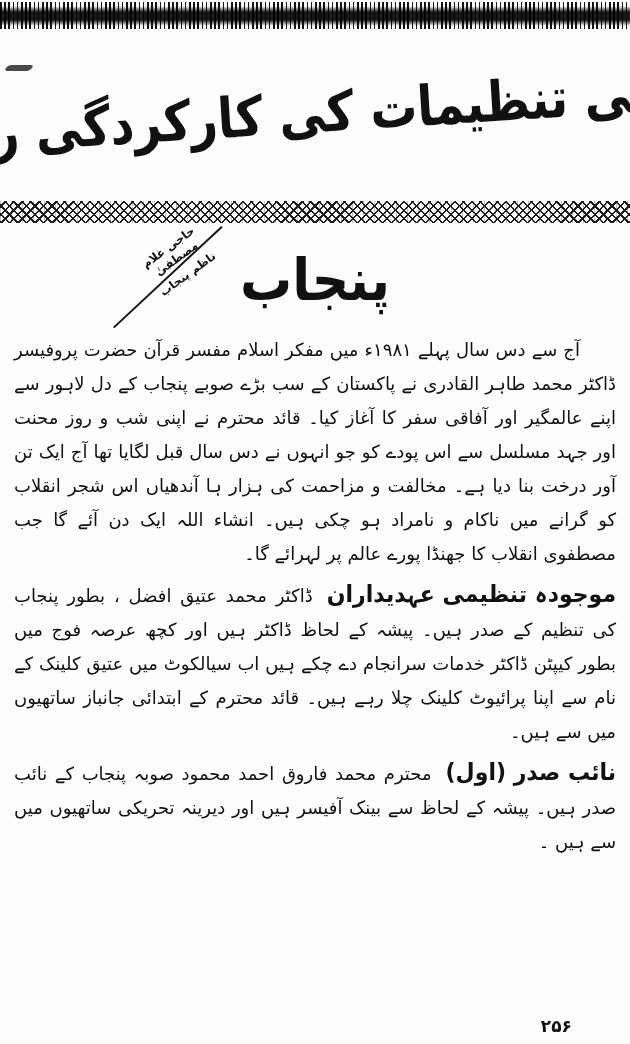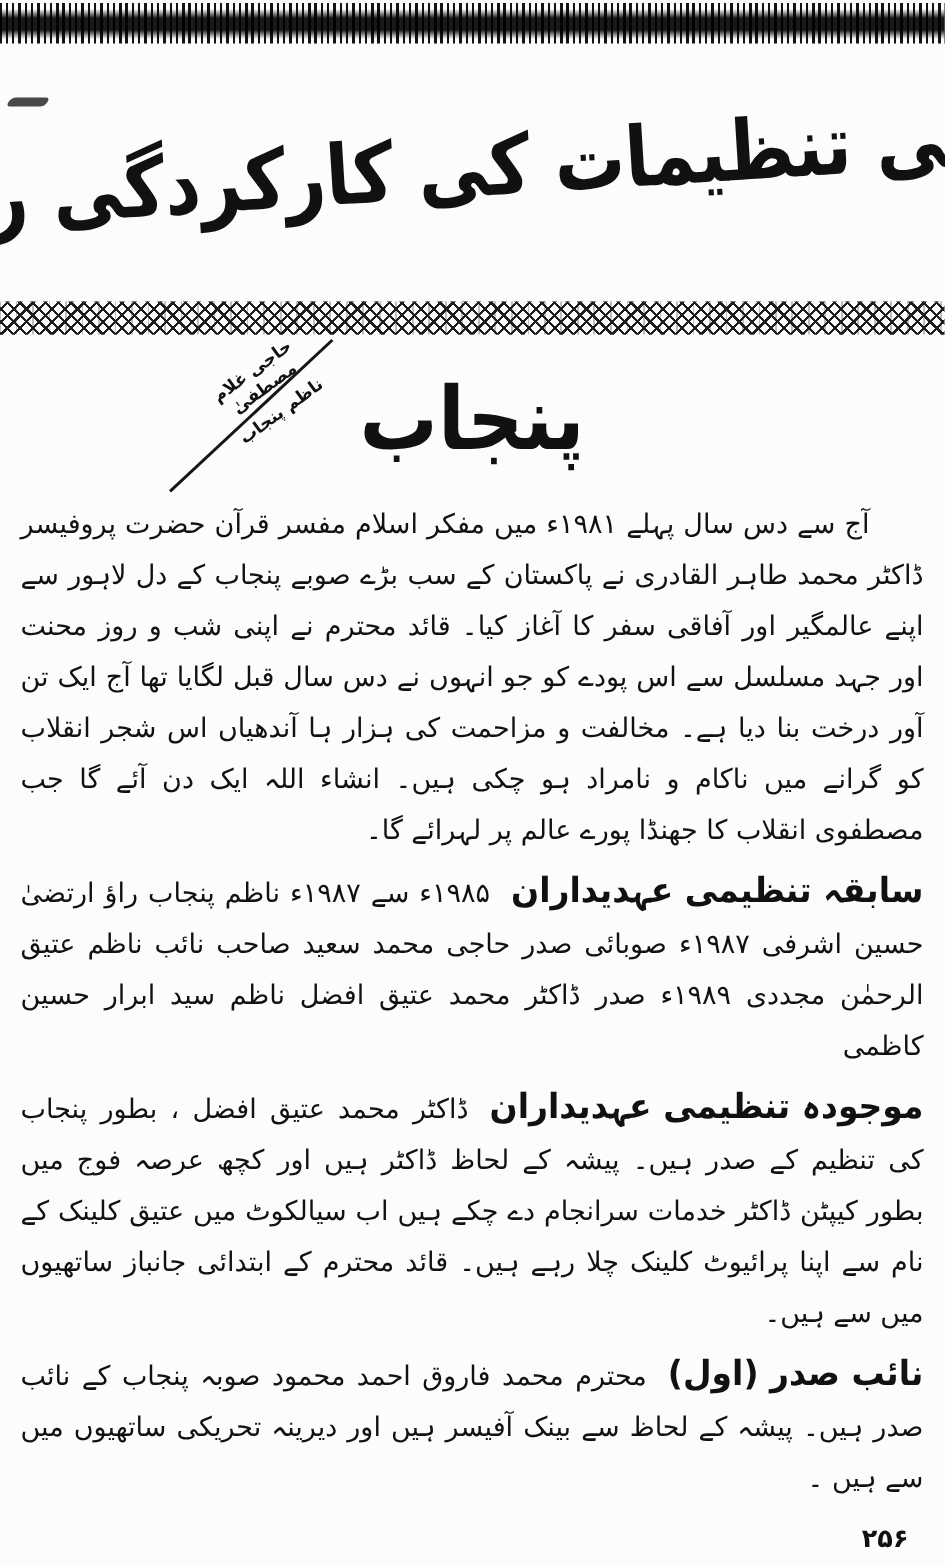--- a/index.html
+++ b/index.html
@@ -97,21 +97,21 @@
     font-weight: bold;
     font-size: 22px;
     margin-inline-end: 14px;
     transform: scaleY(1.05);
     display: inline-block;
   }
   
   .page-num {
     position: absolute;
     bottom: 8px;
-    right: 24px;
+    right: 58px;
     font-size: 17px;
     font-weight: bold;
     direction: rtl;
   }
 </style>
 </head>
 <body dir="rtl">
 
 <div class="fringe"></div>
 
@@ -129,23 +129,20 @@
     <div>ناظم پنجاب</div>
   </div>
   <div class="punjab-heading">پنجاب</div>
 </div>
 
 <div class="content">
 
   <p class="intro">آج سے دس سال پہلے ۱۹۸۱ء میں مفکر اسلام مفسر قرآن حضرت پروفیسر ڈاکٹر محمد طاہر القادری نے پاکستان کے سب بڑے صوبے پنجاب کے دل لاہور سے اپنے عالمگیر اور آفاقی سفر کا آغاز کیا۔ قائد محترم نے اپنی شب و روز محنت اور جہد مسلسل سے اس پودے کو جو انہوں نے دس سال قبل لگایا تھا آج ایک تن آور درخت بنا دیا ہے۔ مخالفت و مزاحمت کی ہزار ہا آندھیاں اس شجر انقلاب کو گرانے میں ناکام و نامراد ہو چکی ہیں۔ انشاء اللہ ایک دن آئے گا جب مصطفوی انقلاب کا جھنڈا پورے عالم پر لہرائے گا۔</p>
 
 
-  <p class="sec">
-    <span class="h">سابقہ تنظیمی عہدیداران</span><span>۱۹۸۵ء سے ۱۹۸۷ء ناظم پنجاب راؤ ارتضیٰ حسین اشرفی ۱۹۸۷ء صوبائی صدر حاجی محمد سعید صاحب نائب ناظم عتیق الرحمٰن مجددی ۱۹۸۹ء صدر ڈاکٹر محمد عتیق افضل ناظم سید ابرار حسین کاظمی</span>
-  </p>
 
   <p class="sec">
     <span class="h">موجودہ تنظیمی عہدیداران</span><span>ڈاکٹر محمد عتیق افضل ، بطور پنجاب کی تنظیم کے صدر ہیں۔ پیشہ کے لحاظ ڈاکٹر ہیں اور کچھ عرصہ فوج میں بطور کیپٹن ڈاکٹر خدمات سرانجام دے چکے ہیں اب سیالکوٹ میں عتیق کلینک کے نام سے اپنا پرائیوٹ کلینک چلا رہے ہیں۔ قائد محترم کے ابتدائی جانباز ساتھیوں میں سے ہیں۔</span>
   </p>
 
   <p class="sec">
     <span class="h">نائب صدر (اول)</span><span>محترم محمد فاروق احمد محمود صوبہ پنجاب کے نائب صدر ہیں۔ پیشہ کے لحاظ سے بینک آفیسر ہیں اور دیرینہ تحریکی ساتھیوں میں سے ہیں ۔</span>
   </p>
 
 </div>

